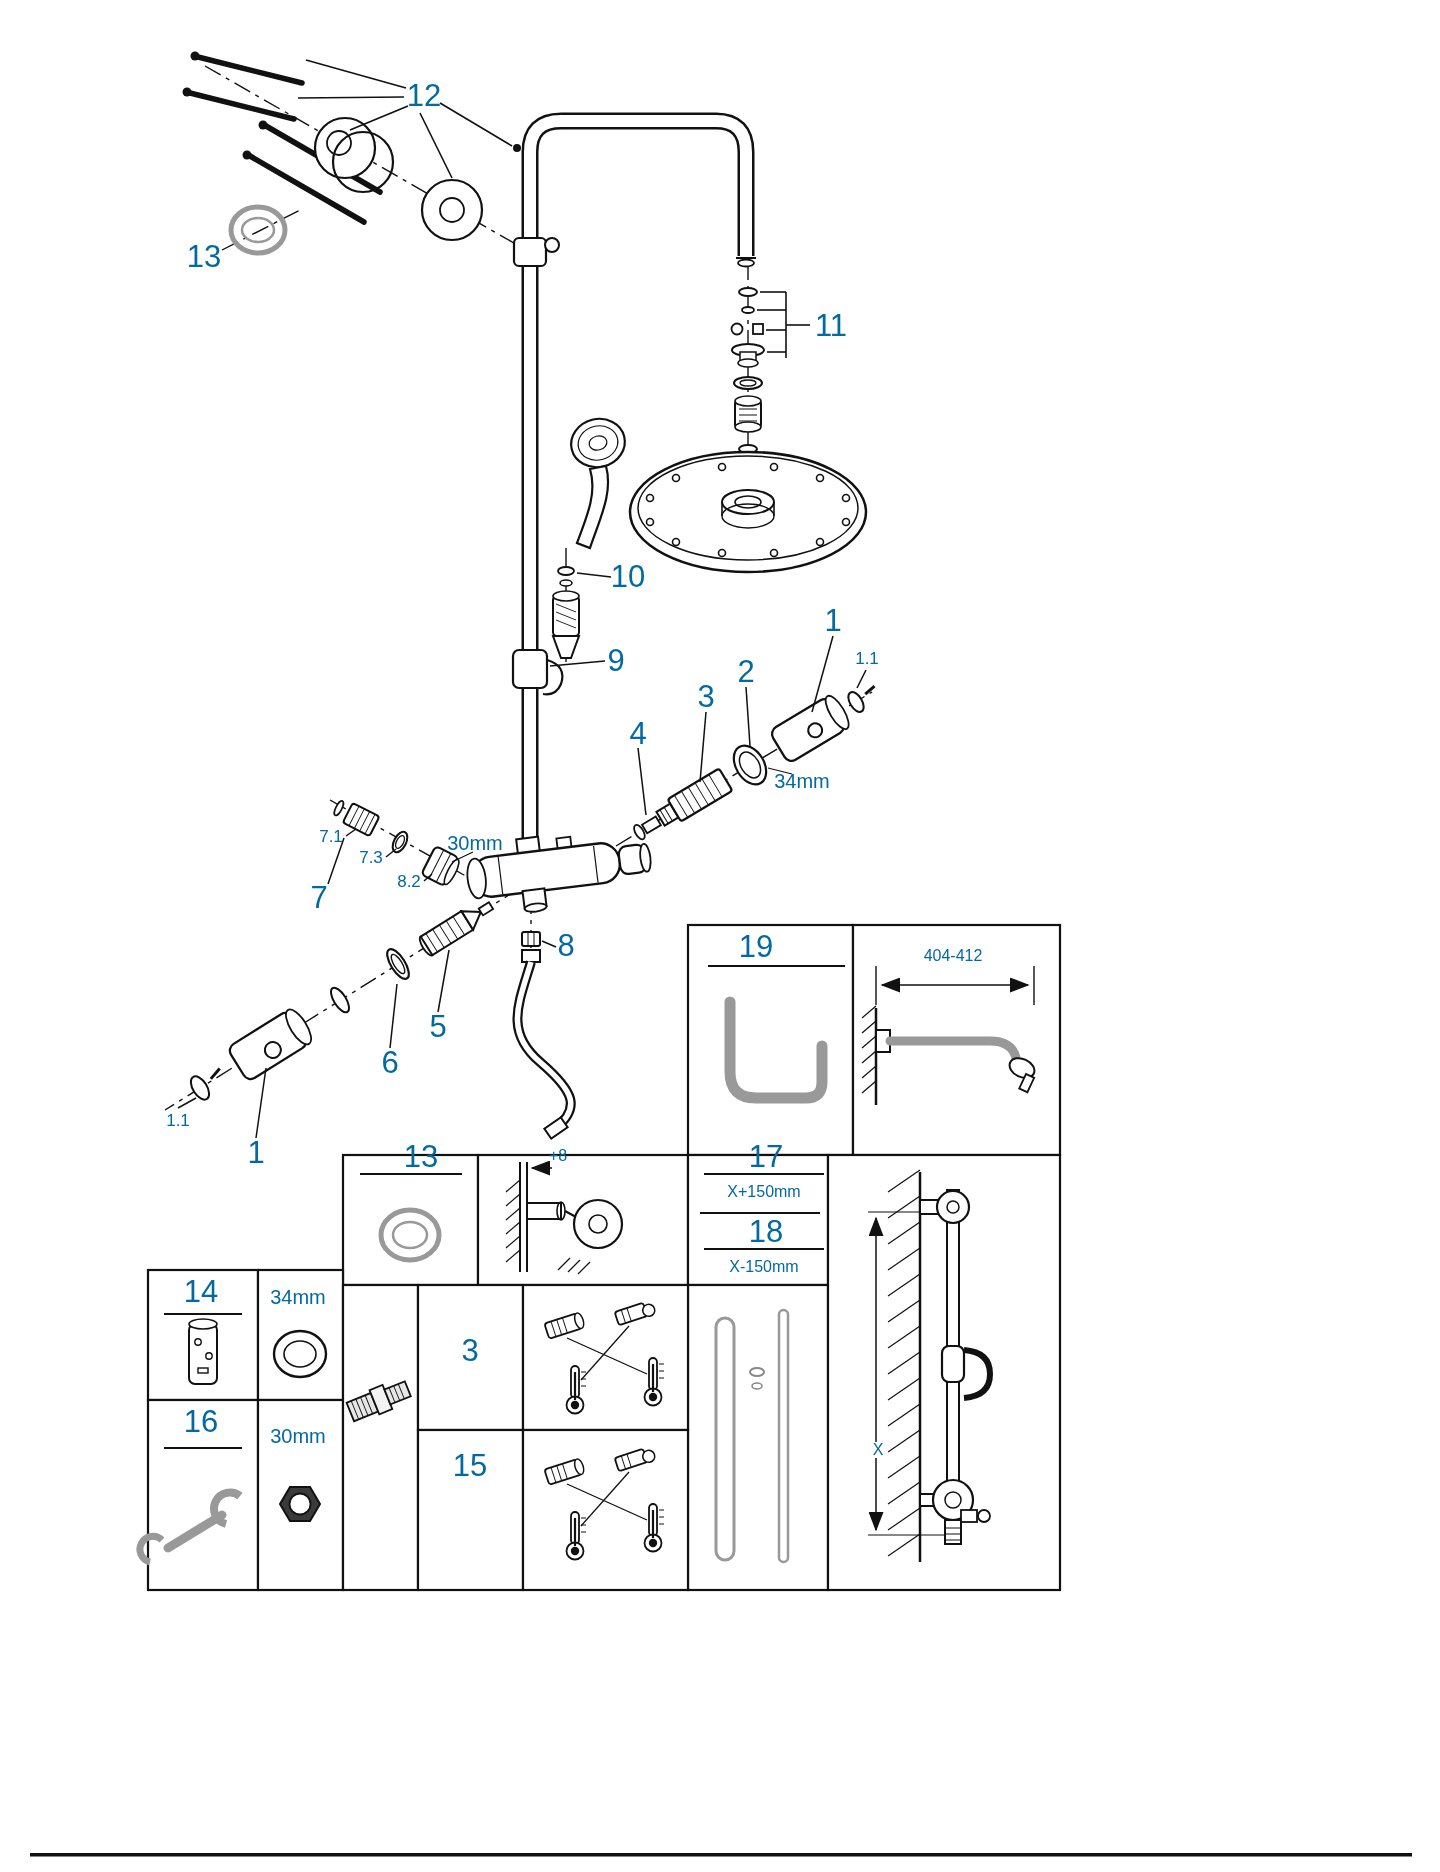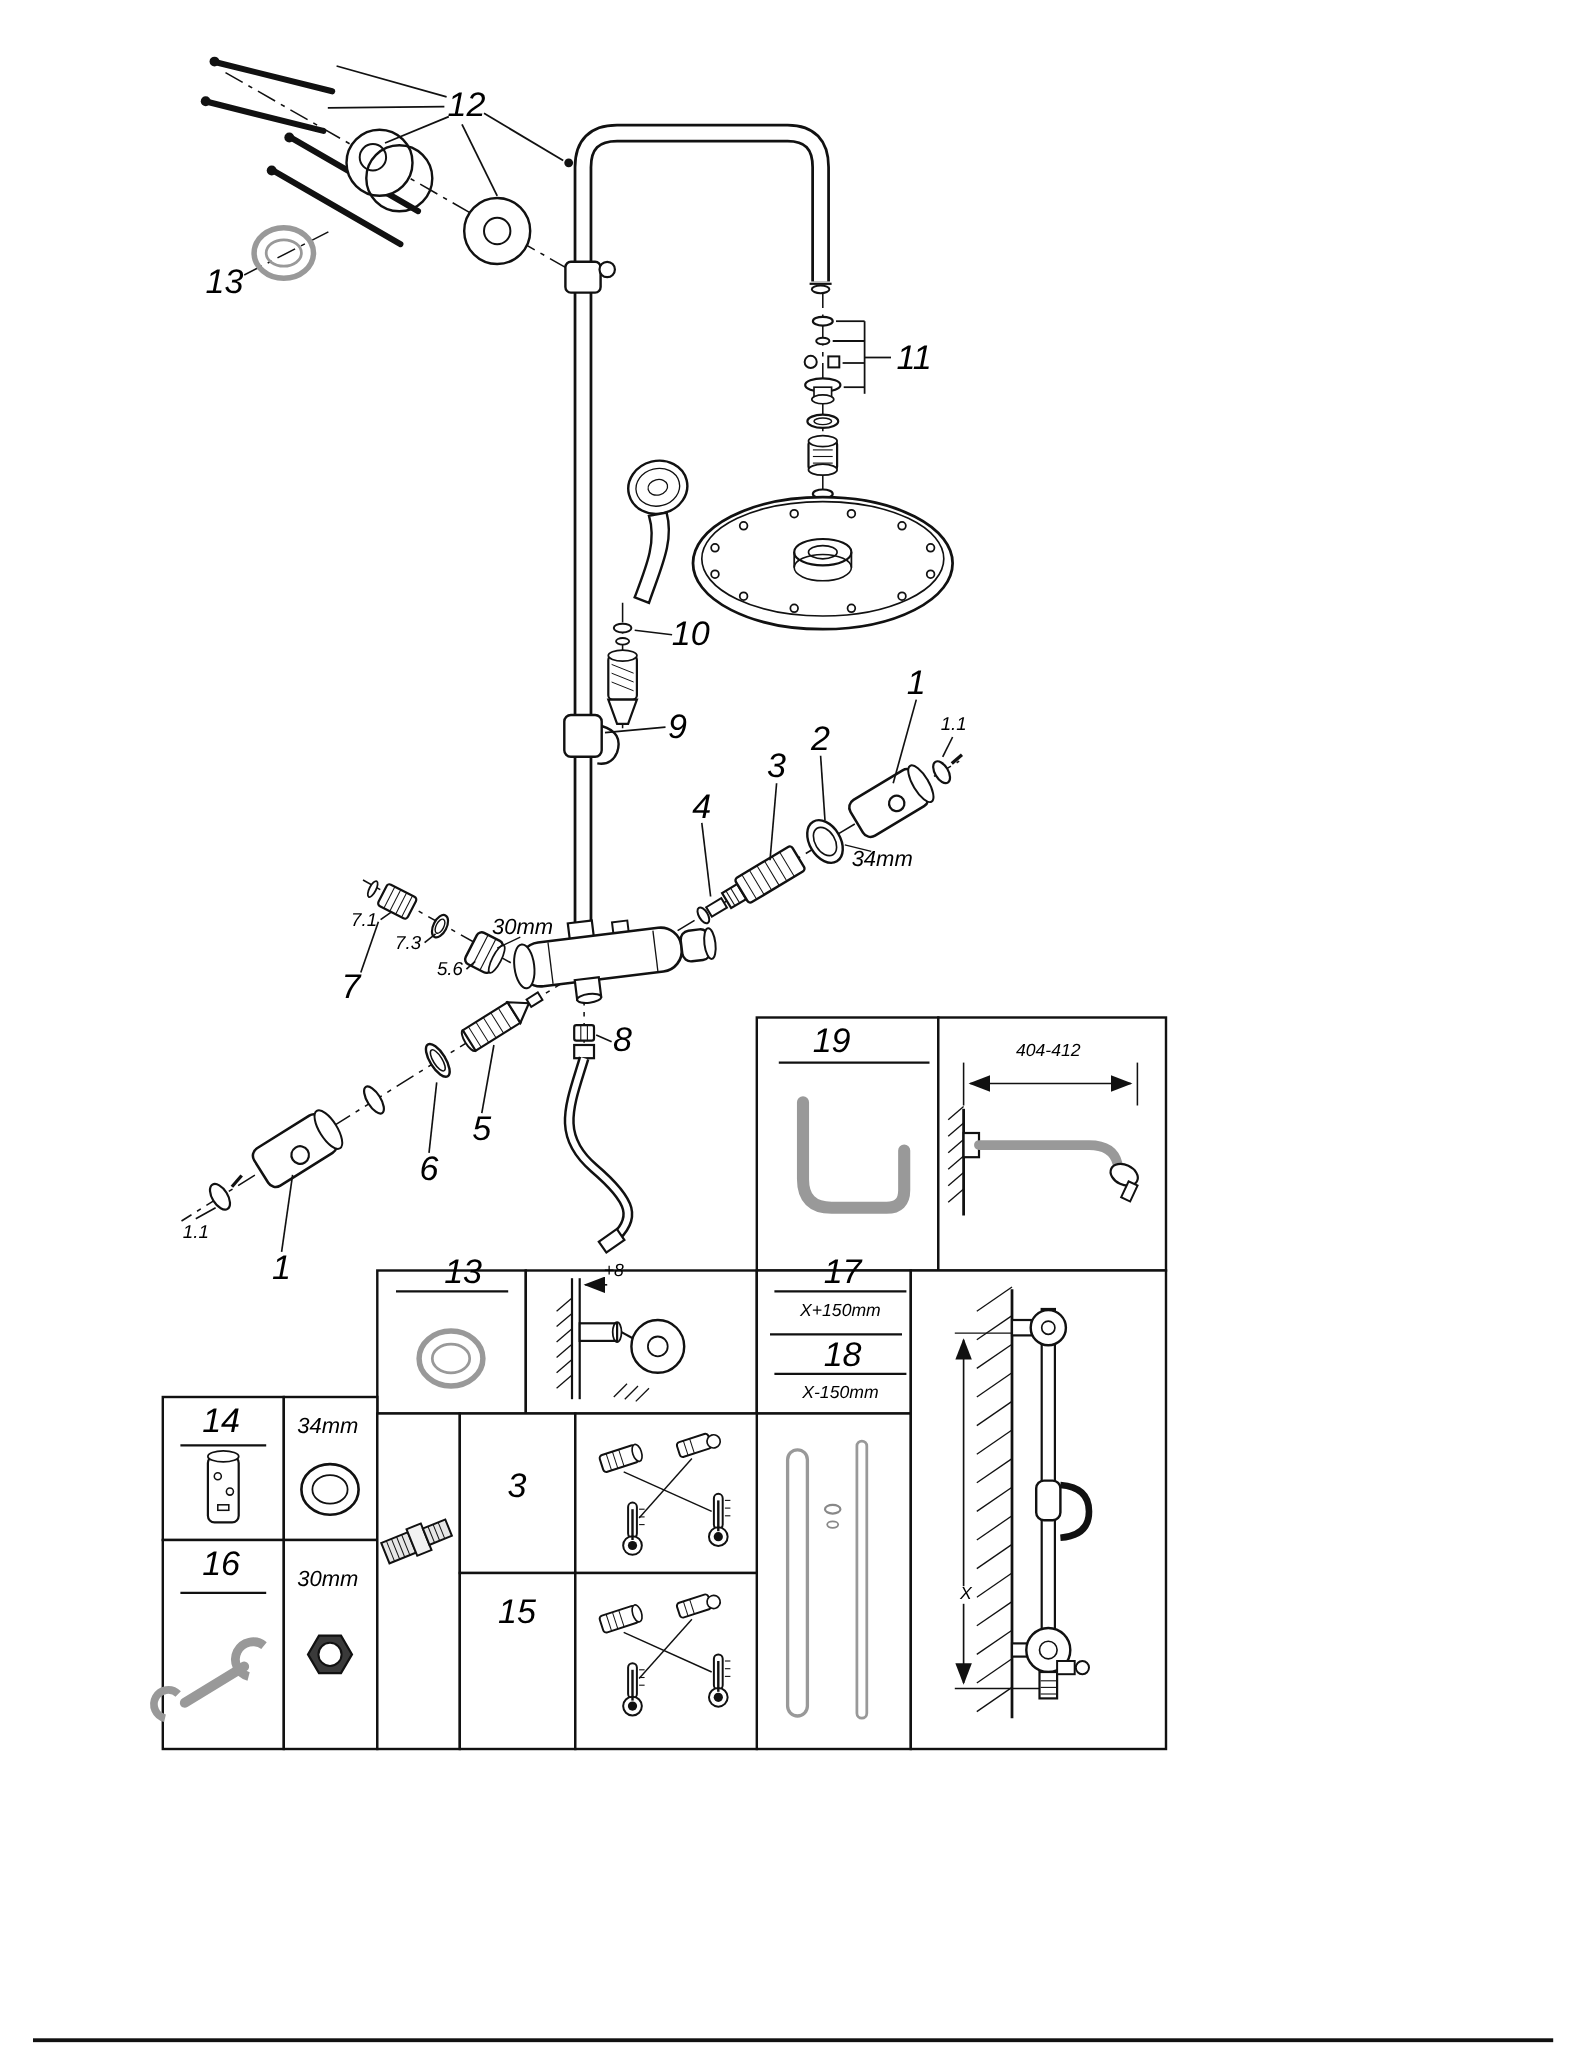--- a/index.html
+++ b/index.html
@@ -4,21 +4,21 @@
 <style>
   html,body { margin:0; padding:0; background:#fff; }
   .stage {
     position:relative; width:1440px; height:1872px; background:#ffffff;
     font-family:"Liberation Sans","DejaVu Sans",sans-serif; color:#111;
     overflow:hidden;
   }
   .stage svg { position:absolute; left:0; top:0; z-index:1; }
   .lbl {
     position:absolute; z-index:2; transform:translate(-50%,-50%);
-    white-space:nowrap; color:#000000; line-height:1;font-style:italic;
+    white-space:nowrap; color:#0369a1; line-height:1;
   }
   .lbl.big   { font-size:31px; }
   .lbl.mid   { font-size:16px; }
   .lbl.small { font-size:20px; }
   .lbl.tiny  { font-size:17px; }
   .lbl.onwhite { background:#fff; padding:0 4px; }
 </style>
 </head>
 <body>
 
@@ -487,21 +487,21 @@
 <div class="lbl big" style="left:628px;top:576px">10</div>
 <div class="lbl big" style="left:616px;top:660px">9</div>
 <div class="lbl big" style="left:833px;top:620px">1</div>
 <div class="lbl tiny" style="left:867px;top:658px">1.1</div>
 <div class="lbl big" style="left:746px;top:671px">2</div>
 <div class="lbl big" style="left:706px;top:696px">3</div>
 <div class="lbl big" style="left:638px;top:733px">4</div>
 <div class="lbl small" style="left:802px;top:781px">34mm</div>
 <div class="lbl tiny" style="left:331px;top:836px">7.1</div>
 <div class="lbl tiny" style="left:371px;top:857px">7.3</div>
-<div class="lbl tiny" style="left:409px;top:881px">5.6</div>
+<div class="lbl tiny" style="left:409px;top:881px">8.2</div>
 <div class="lbl big" style="left:319px;top:897px">7</div>
 <div class="lbl small" style="left:475px;top:843px">30mm</div>
 <div class="lbl big" style="left:566px;top:945px">8</div>
 <div class="lbl big" style="left:438px;top:1026px">5</div>
 <div class="lbl big" style="left:390px;top:1062px">6</div>
 <div class="lbl tiny" style="left:178px;top:1120px">1.1</div>
 <div class="lbl big" style="left:256px;top:1152px">1</div>
 
 <div class="lbl big" style="left:756px;top:946px">19</div>
 <div class="lbl mid" style="left:953px;top:956px">404-412</div>

